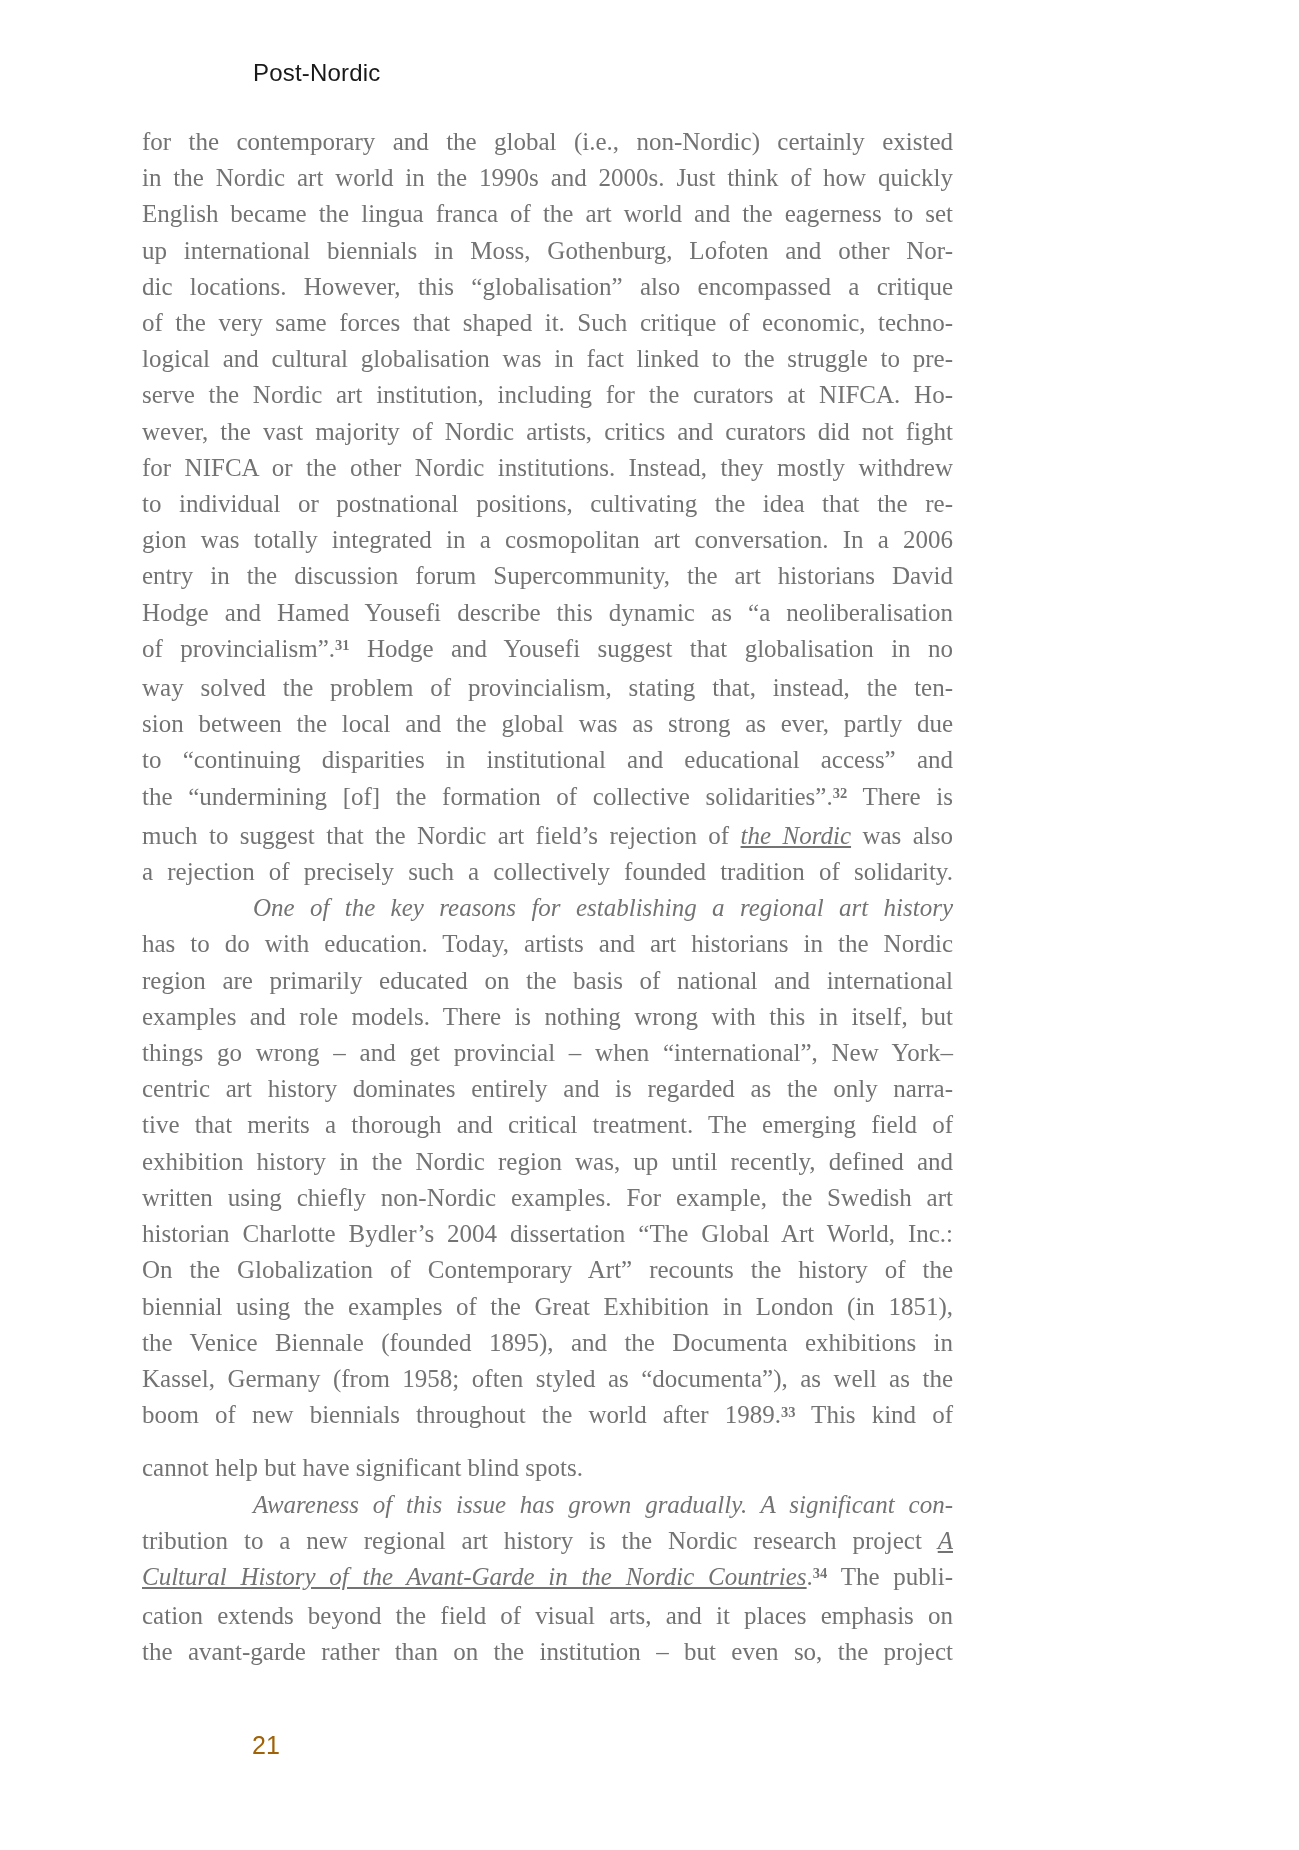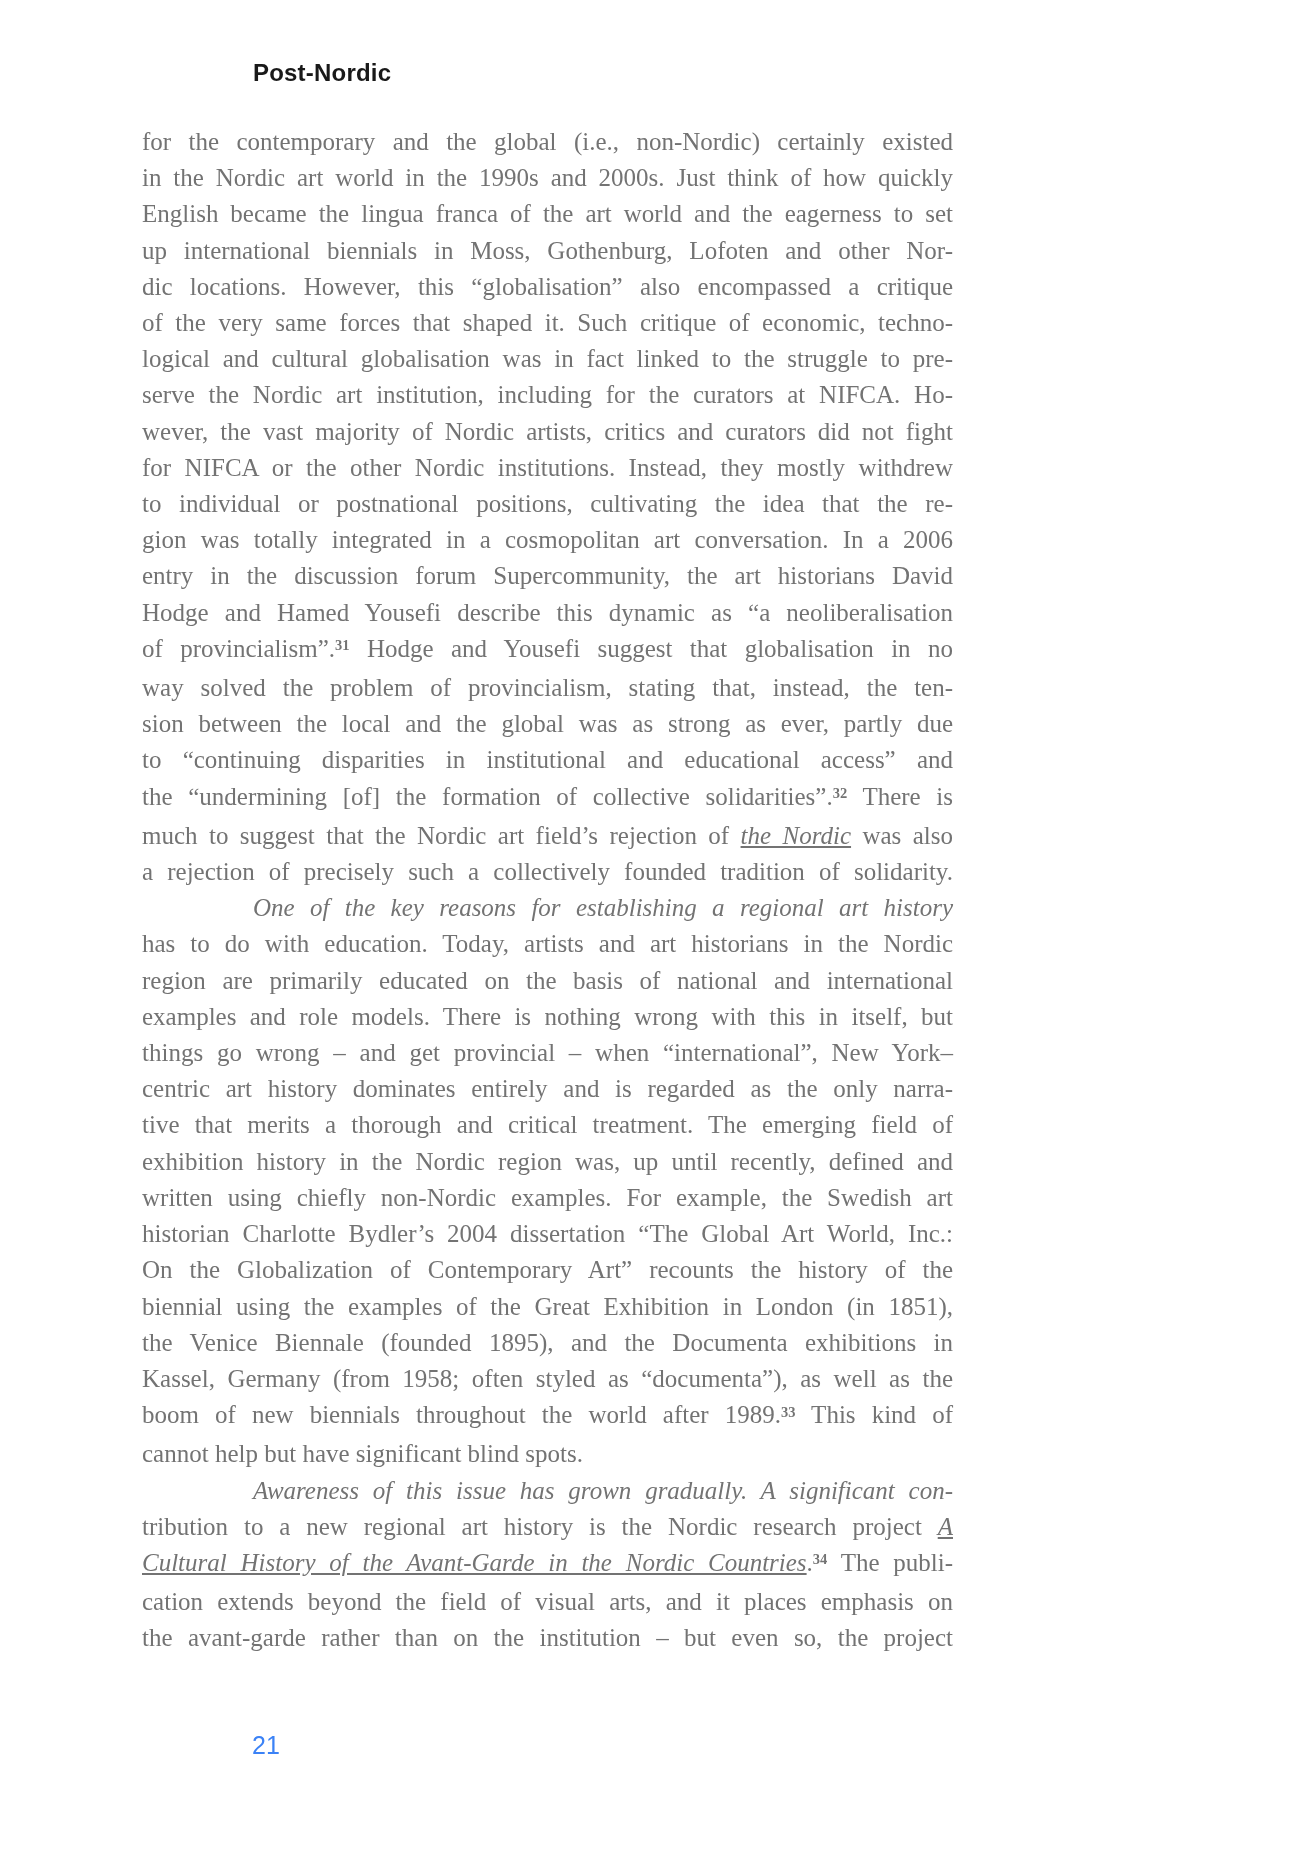--- a/index.html
+++ b/index.html
@@ -13,57 +13,56 @@
   }
   .running-header {
     position: absolute;
     left: 253px;
     top: 61px;
     font-family: "Liberation Sans", "DejaVu Sans", sans-serif;
     font-size: 24px;
     line-height: 1;
     letter-spacing: 0.2px;
     color: #191919;
-    font-weight: bold;
   }
   .body-text {
     position: absolute;
     left: 142px;
     top: 124px;
     width: 811px;
     font-family: "Liberation Serif", "DejaVu Serif", serif;
     font-size: 25px;
     line-height: 36.2px;
     color: #737373;
   }
   .paragraph { margin: 0; }
   .line {
     text-align: justify;
     text-align-last: justify;
     white-space: normal;
   }
-  .line.short-last { text-align-last: left; }
+  .line.short-last { text-align-last: left; margin-top: 14px; }
   .line.indent { text-indent: 111px; font-style: italic; }
   .line i { font-style: italic; text-decoration: underline; }
   .line sup {
     font-size: 0.58em;
     font-weight: bold;
     vertical-align: baseline;
     position: relative;
     top: -0.45em;
     letter-spacing: 0;
   }
   .page-number {
     position: absolute;
     left: 252px;
     top: 1733px;
     font-family: "Liberation Sans", "DejaVu Sans", sans-serif;
     font-size: 25px;
     line-height: 1;
-    color: #3b82f6;
+    color: #a16207;
   }
 </style>
 </head>
 <body>
 
 <div class="page">
   <div class="running-header">Post-Nordic</div>
 
   <div class="body-text" id="body-text">
       <div class="paragraph">

